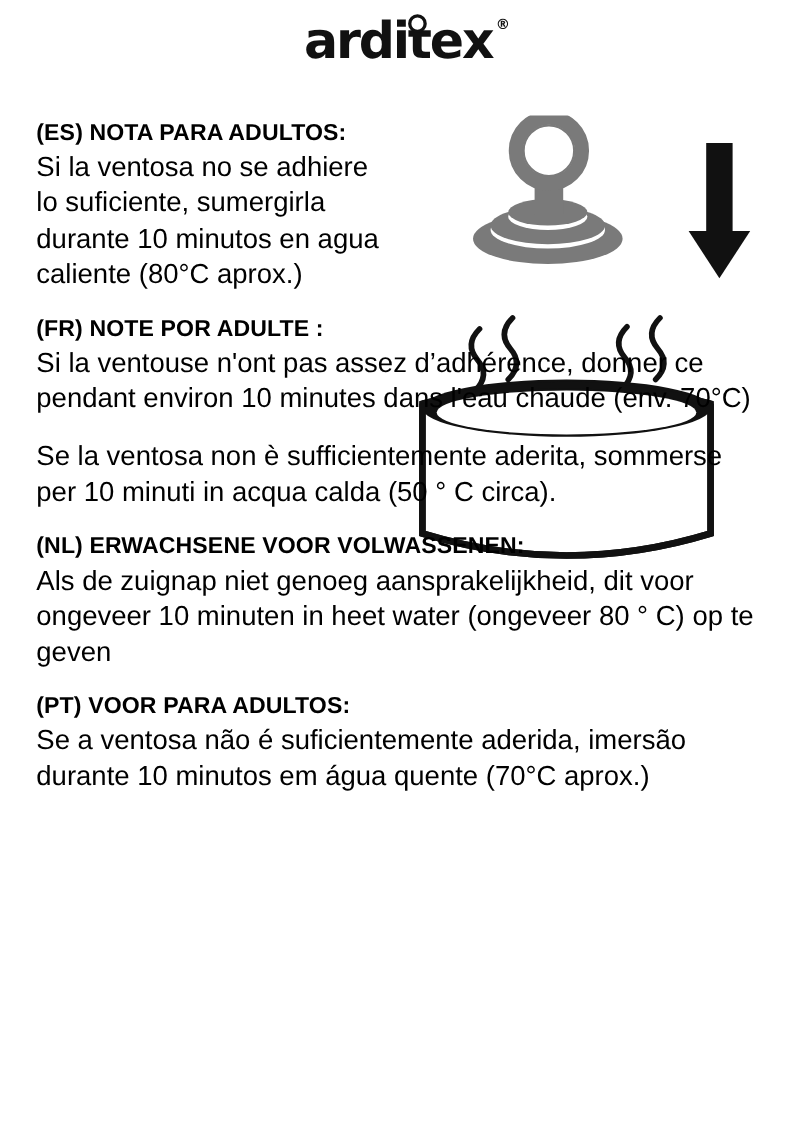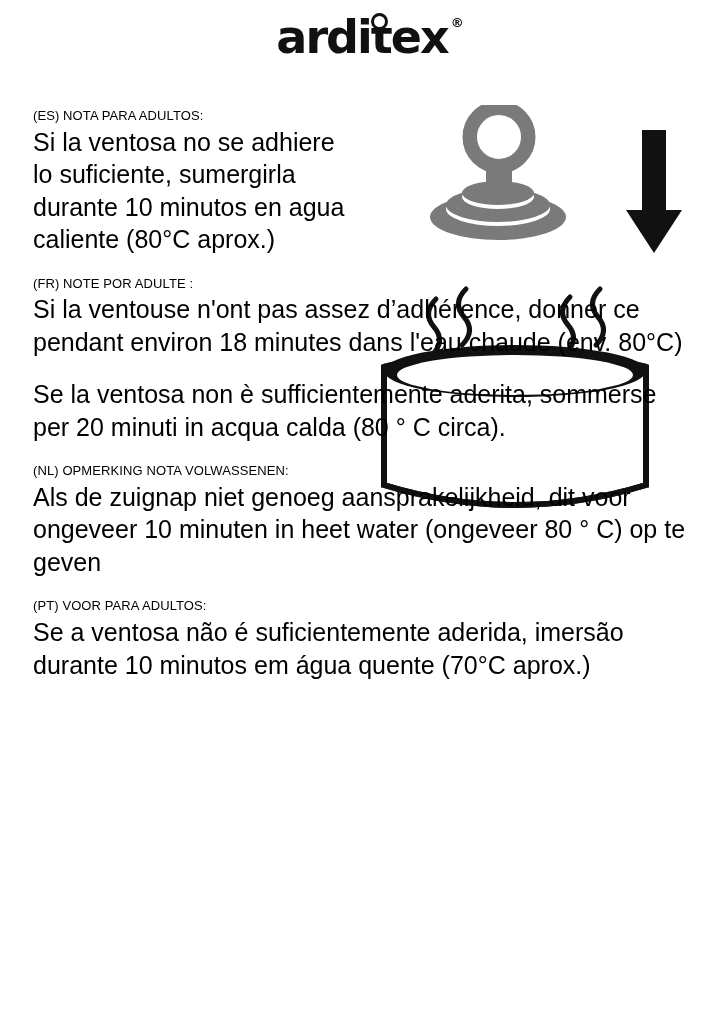--- a/index.html
+++ b/index.html
@@ -59,22 +59,22 @@
     position: absolute;
     top: 108px;
     left: 33px;
     width: 660px;
   }
   .block {
     margin-bottom: 20px;
   }
   .block h2 {
     margin: 0 0 1px 0;
-    font-size: 13px;
-    font-weight: 400;
+    font-size: 21px;
+    font-weight: 700;
     line-height: 1.28;
     letter-spacing: 0.1px;
   }
   .block p {
     margin: 0;
     font-size: 25px;
     font-weight: 400;
     line-height: 1.30;
   }
   
@@ -143,29 +143,29 @@
 
   <div class="block narrow">
     <h2>(ES) NOTA PARA ADULTOS:</h2>
     <p>Si la ventosa no se adhiere lo suficiente, sumergirla durante 10 minutos en agua caliente (80°C aprox.)</p>
   </div>
 
 
 
   <div class="block">
     <h2>(FR) NOTE POR ADULTE :</h2>
-    <p>Si la ventouse n'ont pas assez d’adhérence, donner ce pendant environ 18 minutes dans l'eau chaude (env. 80°C)</p>
+    <p>Si la ventouse n'ont pas assez d’adhérence, donner ce pendant environ 10 minutes dans l'eau chaude (env. 70°C)</p>
   </div>
 
   <div class="block">
-    <p> Se la ventosa non è sufficientemente aderita, sommerse per 20 minuti in acqua calda (80 ° C circa).</p>
+    <p> Se la ventosa non è sufficientemente aderita, sommerse per 10 minuti in acqua calda (50 ° C circa).</p>
   </div>
 
   <div class="block">
-    <h2>(NL) OPMERKING NOTA VOLWASSENEN:</h2>
+    <h2>(NL) ERWACHSENE VOOR VOLWASSENEN:</h2>
     <p>Als de zuignap niet genoeg aansprakelijkheid, dit voor ongeveer 10 minuten in heet water (ongeveer 80 ° C) op te geven</p>
   </div>
 
   <div class="block">
     <h2>(PT) VOOR PARA ADULTOS:</h2>
     <p>Se a ventosa não é suficientemente aderida, imersão durante 10 minutos em água quente (70°C aprox.)</p>
   </div>
 
 </div>
 

